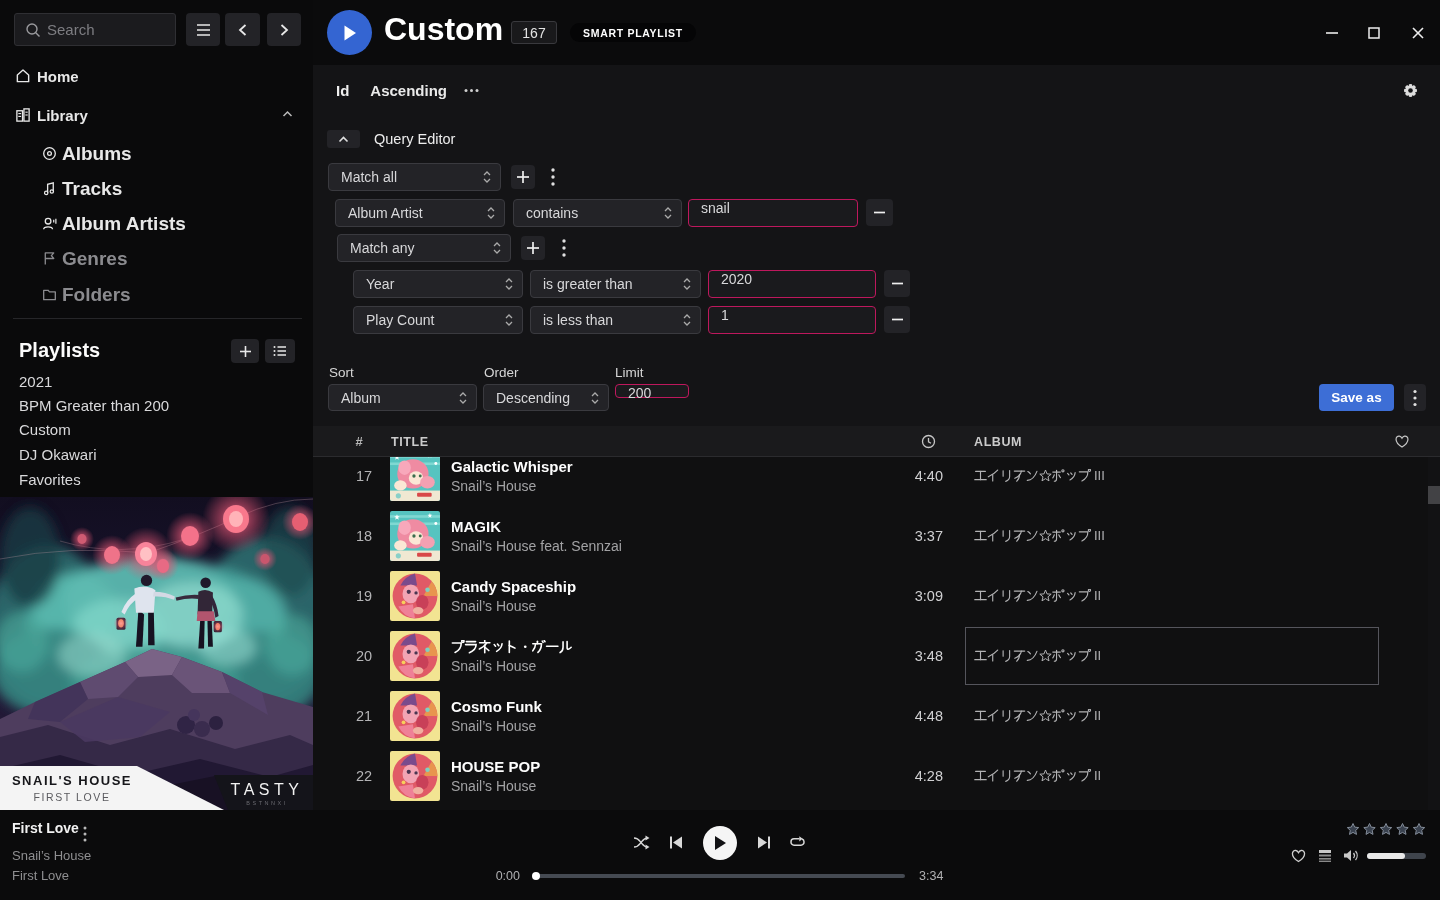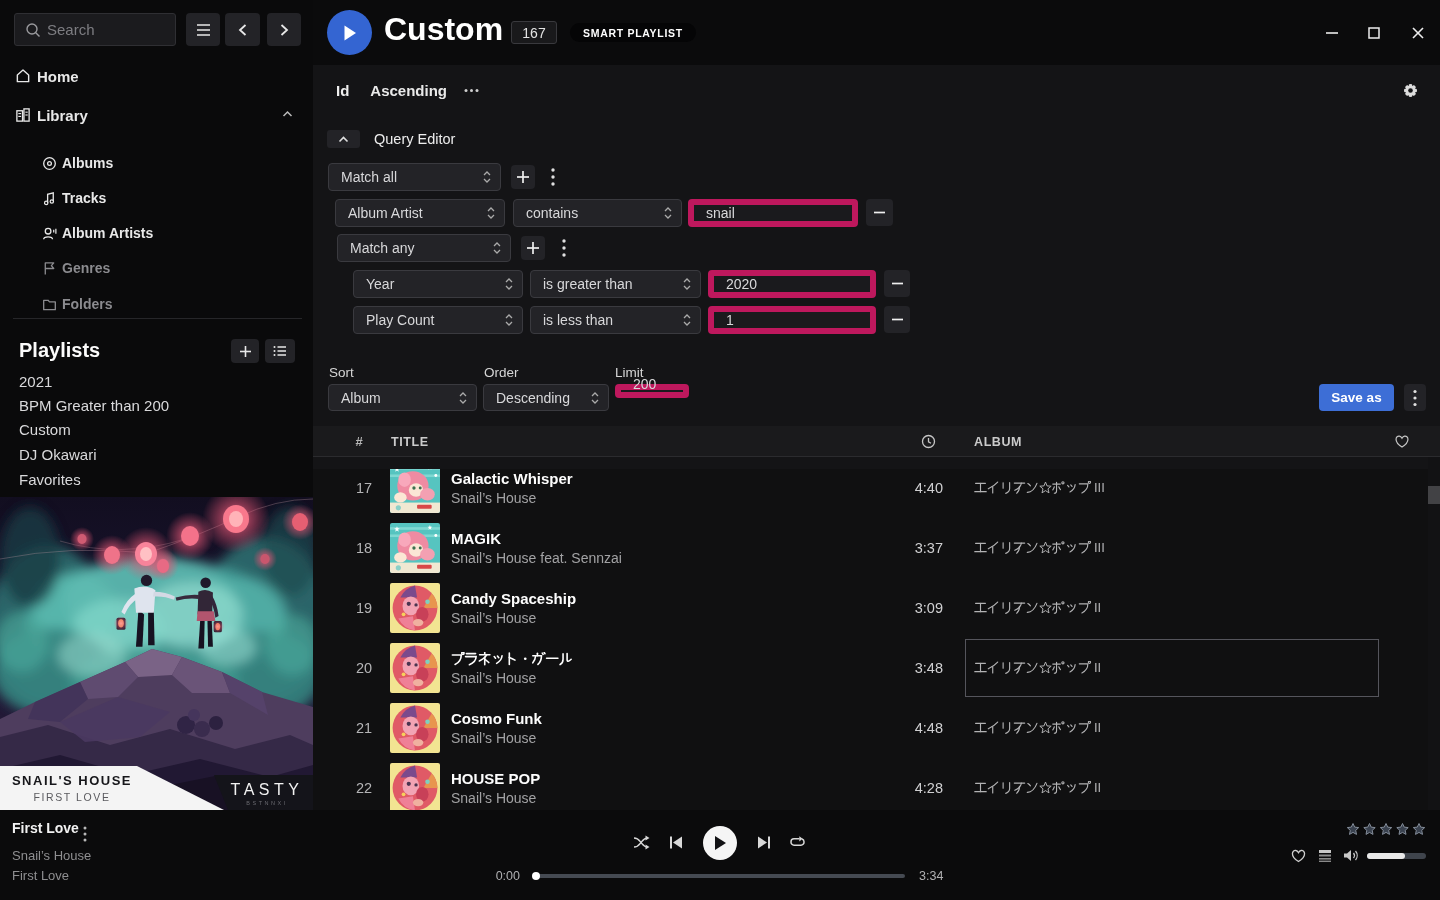--- a/index.html
+++ b/index.html
@@ -8,21 +8,21 @@
 .abs { position:absolute; }
 #stage { position:relative; width:1440px; height:900px; }
 
 
 #sidebar { left:0; top:0; width:313px; height:810px; background:#0a0a0b; }
 .sbtn { background:#232327; border-radius:4px; display:flex; align-items:center; justify-content:center; }
 #searchbox { left:14px; top:13px; width:162px; height:33px; background:#1b1b1e; border:1px solid #2f2f33; border-radius:3px; display:flex; align-items:center; }
 #searchbox .ph { color:#7d7d82; font-size:15px; margin-left:10px; }
 .navrow { left:0; width:313px; height:36px; display:flex; align-items:center; color:#e8e8e8; font-weight:bold; font-size:15px; }
 .navrow .ic { width:16px; height:16px; margin-left:15px; margin-right:6px; flex:0 0 auto; }
-.subrow { left:0; width:313px; height:35px; display:flex; align-items:flex-end; color:#e8e8e8; font-weight:bold; font-size:14px; }
+.subrow { left:0; width:313px; height:35px; display:flex; align-items:center; color:#e8e8e8; font-weight:bold; font-size:19px; }
 .subrow .ic { width:15px; height:15px; margin-left:42px; margin-right:5px; flex:0 0 auto; }
 .dim { color:#8b8b8f; }
 #divider { left:13px; top:318px; width:289px; height:1px; background:#262629; }
 #pl-title { left:19px; top:339px; font-size:20px; font-weight:bold; color:#fbfbfb; }
 .plitem { left:19px; width:270px; height:25px; color:#d9d9db; font-size:15px; display:flex; align-items:center; }
 
 
 #main { left:313px; top:0; width:1127px; height:810px; background:#141416; }
 #topstrip { left:0; top:0; width:1127px; height:65px; background:#0b0b0c; }
 #playbig { left:14px; top:10px; width:45px; height:45px; border-radius:50%; background:#3465d2; display:flex; align-items:center; justify-content:center; }
@@ -33,30 +33,30 @@
 .winbtn { top:25px; width:16px; height:16px; }
 
 #sortrow { left:23px; top:80px; height:20px; display:flex; align-items:center; color:#efefef; }
 
 #qe-btn { left:14px; top:130px; width:33px; height:18px; background:#232327; border-radius:3px; display:flex; align-items:center; justify-content:center; }
 #qe-label { left:61px; top:131px; font-size:14.5px; color:#ededed; }
 
 .sel { background:#232327; border:1px solid #3a3a3f; border-radius:4px; height:28px; display:flex; align-items:center; color:#d8d8da; font-size:14px; }
 .sel .tx { margin-left:12px; flex:1; }
 .sel .ud { margin-right:9px; }
-.inp { background:#1a1a1d; border:6px solid #be185d; border-radius:4px; height:28px; display:flex; align-items:flex-end; color:#d8d8da; font-size:14px; }
+.inp { background:#1a1a1d; border:1px solid #be185d; border-radius:4px; height:28px; display:flex; align-items:flex-start; color:#d8d8da; font-size:14px; }
 .inp .tx { margin-left:12px; }
 .sqbtn { background:#232327; border-radius:4px; display:flex; align-items:center; justify-content:center; }
 .lbl { font-size:13.5px; color:#d6d6d6; }
 
 #saveas { left:1006px; top:384px; width:75px; height:27px; background:#3d6ed6; border-radius:4px; color:#fff; font-weight:bold; font-size:13.5px; display:flex; align-items:center; justify-content:center; }
 
 
 #thead { left:0; top:426px; width:1127px; height:31px; background:#1a1a1c; border-bottom:1px solid #2b2b2e; color:#c9c9c9; }
-#tbody { left:0; top:457px; width:1115px; height:353px; background:#101011; overflow:hidden;margin-top:12px; }
+#tbody { left:0; top:457px; width:1115px; height:353px; background:#101011; overflow:hidden; }
 .trow { position:absolute; left:0; width:1115px; height:60px; }
 .tnum { position:absolute; left:36px; top:0; width:30px; height:60px; display:flex; align-items:center; justify-content:center; color:#b4b4b6; font-size:14.5px; }
 .thumb { position:absolute; left:77px; top:5px; width:50px; height:50px; border-radius:2px; overflow:hidden; }
 .thumb svg { width:50px; height:50px; }
 .ttitle { position:absolute; left:138px; top:12px; font-size:15px; font-weight:bold; color:#fdfdfd;text-align:right; }
 .tartist { position:absolute; left:138px; top:32px; font-size:14px; color:#a2a2a4; }
 .tdur { position:absolute; left:560px; top:0; width:70px; height:60px; display:flex; align-items:center; justify-content:flex-end; color:#d0d0d2; font-size:14.5px; }
 .talb { position:absolute; left:661px; top:0; height:60px; display:flex; align-items:center; color:#b2b2b4; font-size:14px; }
 #focusbox { left:652px; top:170px; width:414px; height:58px; border:1px solid #55555c; }
 #scrollbar { left:1115px; top:457px; width:12px; height:353px; background:#121214; }

